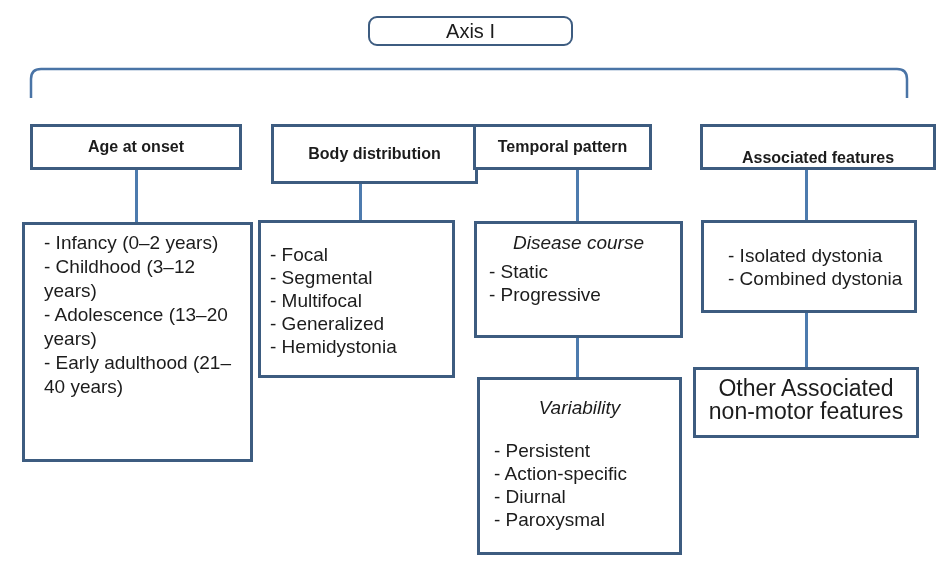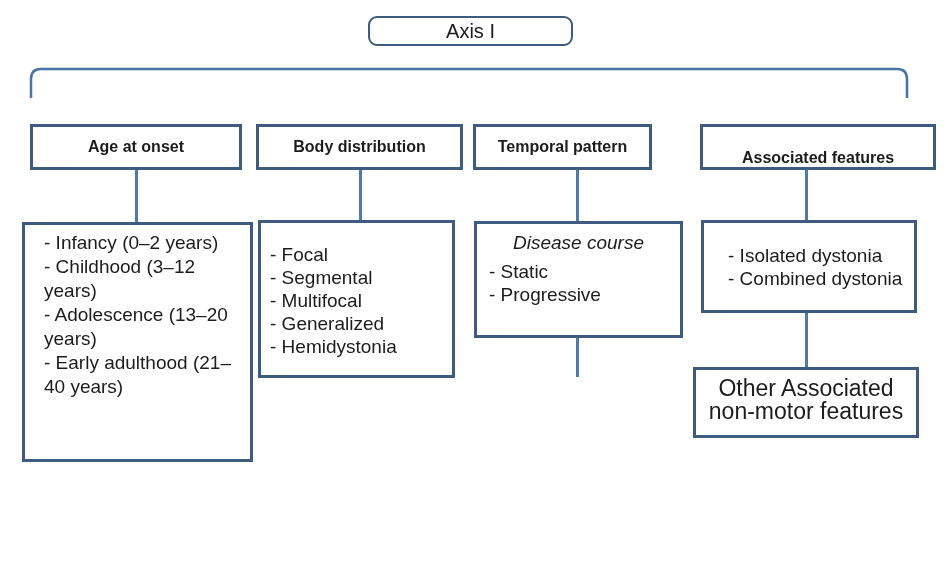--- a/index.html
+++ b/index.html
@@ -24,21 +24,21 @@
   .v-body{left:359px;top:170px;height:50px;}
   .v-temporal{left:576px;top:170px;height:51px;}
   .v-associated{left:805px;top:170px;height:50px;}
   .v-temporal2{left:576px;top:338px;height:39px;}
   .v-associated2{left:805px;top:313px;height:54px;}
   .hdr{
     display:flex;align-items:center;justify-content:center;
     font-weight:bold;font-size:16px;text-align:center;
   }
   .hdr-age{left:30px;top:124px;width:212px;height:46px;}
-  .hdr-body{left:256px;top:124px;width:207px;height:46px;}
+  .hdr-body{left:271px;top:124px;width:207px;height:60px;}
   .hdr-temporal{left:473px;top:124px;width:179px;height:46px;}
   .hdr-associated{left:700px;top:124px;width:236px;height:46px;align-items:flex-end;}
   .list{font-size:19px;line-height:23px;}
   .age-list{left:22px;top:222px;width:231px;height:240px;padding:6px 6px 0 19px;line-height:24px;}
   .body-list{left:258px;top:220px;width:197px;height:158px;padding:20px 4px 0 9px;}
   .disease-box{left:474px;top:221px;width:209px;height:117px;}
   .variability-box{left:477px;top:377px;width:205px;height:178px;}
   .sub{font-style:italic;text-align:center;font-size:19px;}
   .disease-box .sub{margin-top:8px;}
   .disease-box .sublist{margin-top:6px;padding-left:12px;}
@@ -103,20 +103,29 @@
   </div>
 
   <div class="box disease-box">
     <div class="sub">Disease course</div>
     <div class="list sublist">
       <div>- Static</div>
       <div>- Progressive</div>
     </div>
   </div>
 
+  <div class="box variability-box">
+    <div class="sub">Variability</div>
+    <div class="list sublist">
+      <div>- Persistent</div>
+      <div>- Action-specific</div>
+      <div>- Diurnal</div>
+      <div>- Paroxysmal</div>
+    </div>
+  </div>
 
   <div class="box list isolated-box">
     <div>- Isolated dystonia</div>
     <div>- Combined dystonia</div>
   </div>
 
   <div class="box other-box">
     <span>Other Associated non-motor features</span>
   </div>
 

